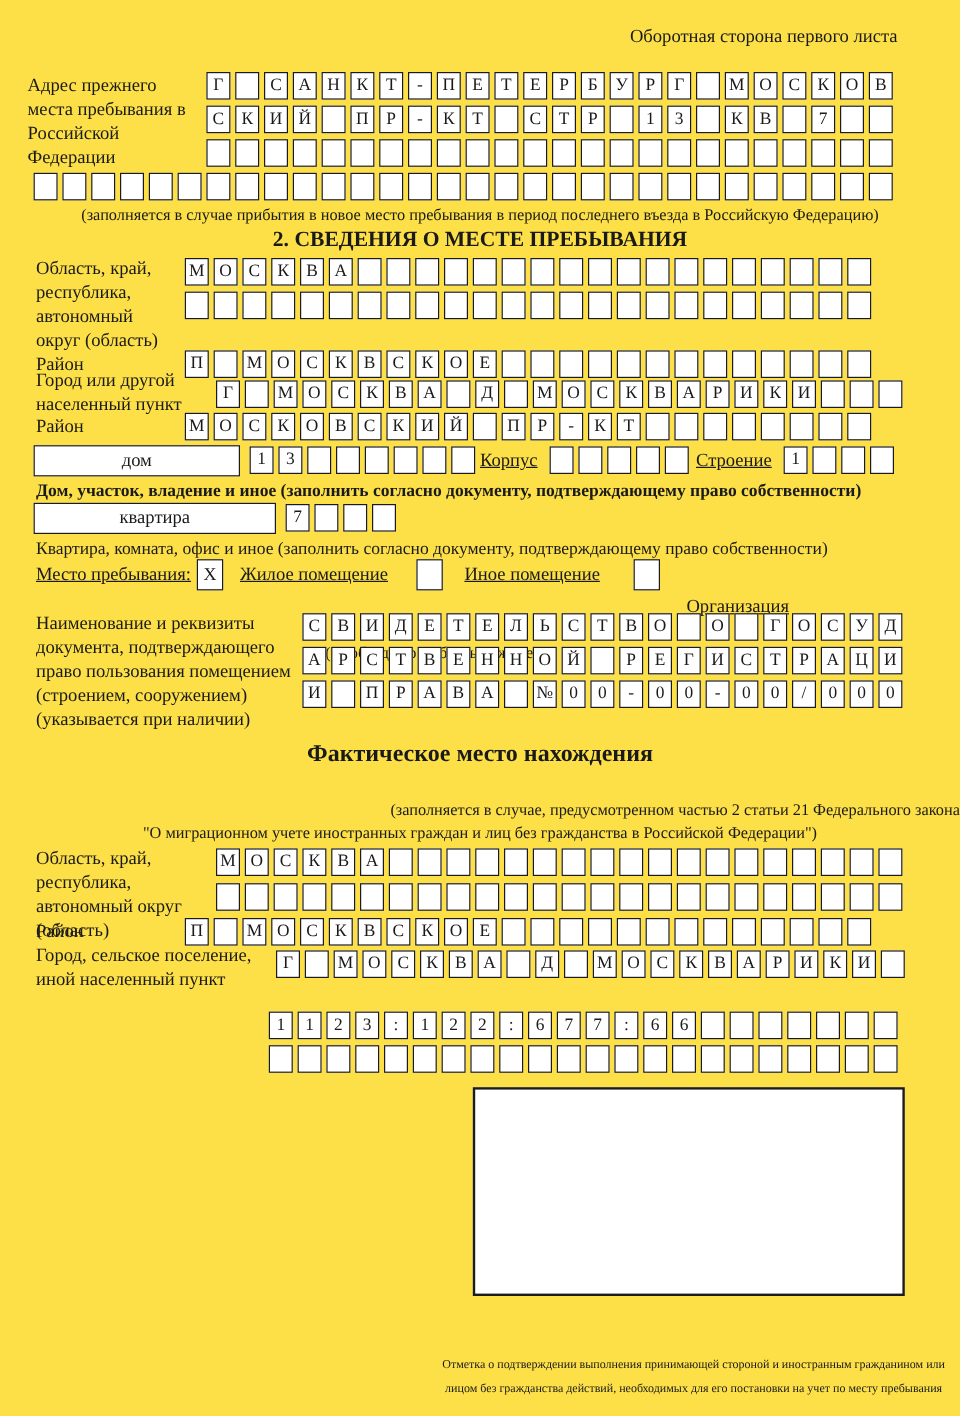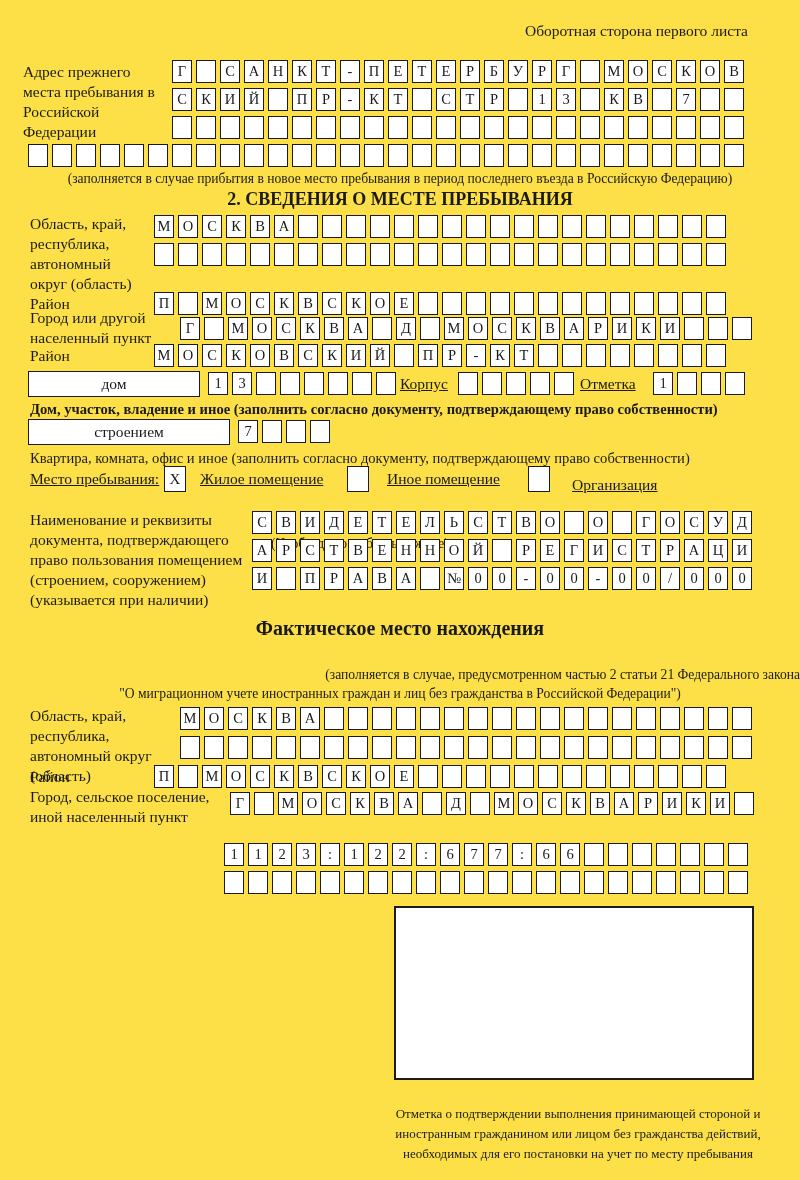--- a/index.html
+++ b/index.html
@@ -308,45 +308,45 @@
       <div class="cell"></div>
     </div>
   <div class="inline-lbl" style="left:400px;top:371px;">Корпус</div>
   <div class="cells abs" style="left:458px;top:372px;">
       <div class="cell"></div>
       <div class="cell"></div>
       <div class="cell"></div>
       <div class="cell"></div>
       <div class="cell"></div>
     </div>
-  <div class="inline-lbl" style="left:580px;top:371px;">Отметка</div>
+  <div class="inline-lbl" style="left:580px;top:371px;">Строение</div>
   <div class="cells abs" style="left:653px;top:372px;">
       <div class="cell">1</div>
       <div class="cell"></div>
       <div class="cell"></div>
       <div class="cell"></div>
     </div>
   <div class="note15" style="left:30px;top:401px;font-weight:bold;">Дом, участок, владение и иное (заполнить согласно документу, подтверждающему право собственности)</div>
 
-  <div class="bigfield" style="left:28px;top:419px;width:202px;">строением</div>
+  <div class="bigfield" style="left:28px;top:419px;width:202px;">квартира</div>
   <div class="cells abs" style="left:238px;top:420px;">
       <div class="cell">7</div>
       <div class="cell"></div>
       <div class="cell"></div>
       <div class="cell"></div>
     </div>
   <div class="note15" style="left:30px;top:450px;">Квартира, комната, офис и иное (заполнить согласно документу, подтверждающему право собственности)</div>
 
   <div class="inline-lbl" style="left:30px;top:466px;">Место пребывания:</div>
   <div class="checkbox" style="left:164px;top:466px;">X</div>
   <div class="inline-lbl" style="left:200px;top:466px;">Жилое помещение</div>
   <div class="checkbox" style="left:347px;top:466px;"></div>
   <div class="inline-lbl" style="left:387px;top:466px;">Иное помещение</div>
   <div class="checkbox" style="left:528px;top:466px;"></div>
-  <div class="inline-lbl" style="left:572px;top:472px;">Организация</div>
+  <div class="inline-lbl" style="left:572px;top:493px;">Организация</div>
   <div class="abs note" style="left:210px;top:496px;width:300px;text-align:center;margin-top:39px;">(Необходимо выбрать нужное)</div>
 
   <div class="lbl" style="left:30px;top:510px;width:218px;">Наименование и реквизиты документа, подтверждающего право пользования помещением (строением, сооружением) (указывается при наличии)</div>
   <div class="rows" style="left:252px;top:511px;">
     <div class="cells">
         <div class="cell">С</div>
         <div class="cell">В</div>
         <div class="cell">И</div>
         <div class="cell">Д</div>
         <div class="cell">Е</div>
@@ -574,15 +574,15 @@
         <div class="cell"></div>
         <div class="cell"></div>
         <div class="cell"></div>
         <div class="cell"></div>
         <div class="cell"></div>
         <div class="cell"></div>
       </div>
   </div>
 
   <div class="stampbox" style="left:394px;top:906px;width:360px;height:174px;"></div>
-  <div class="abs" style="left:368px;top:1104px;width:420px;text-align:center;font-size:13px;line-height:20px;">Отметка о подтверждении выполнения принимающей стороной и иностранным гражданином или лицом без гражданства действий, необходимых для его постановки на учет по месту пребывания</div>
+  <div class="abs" style="left:368px;top:1128px;width:420px;text-align:center;font-size:10px;line-height:20px;">Отметка о подтверждении выполнения принимающей стороной и иностранным гражданином или лицом без гражданства действий, необходимых для его постановки на учет по месту пребывания</div>
 
 </div>
 
 </body></html>

